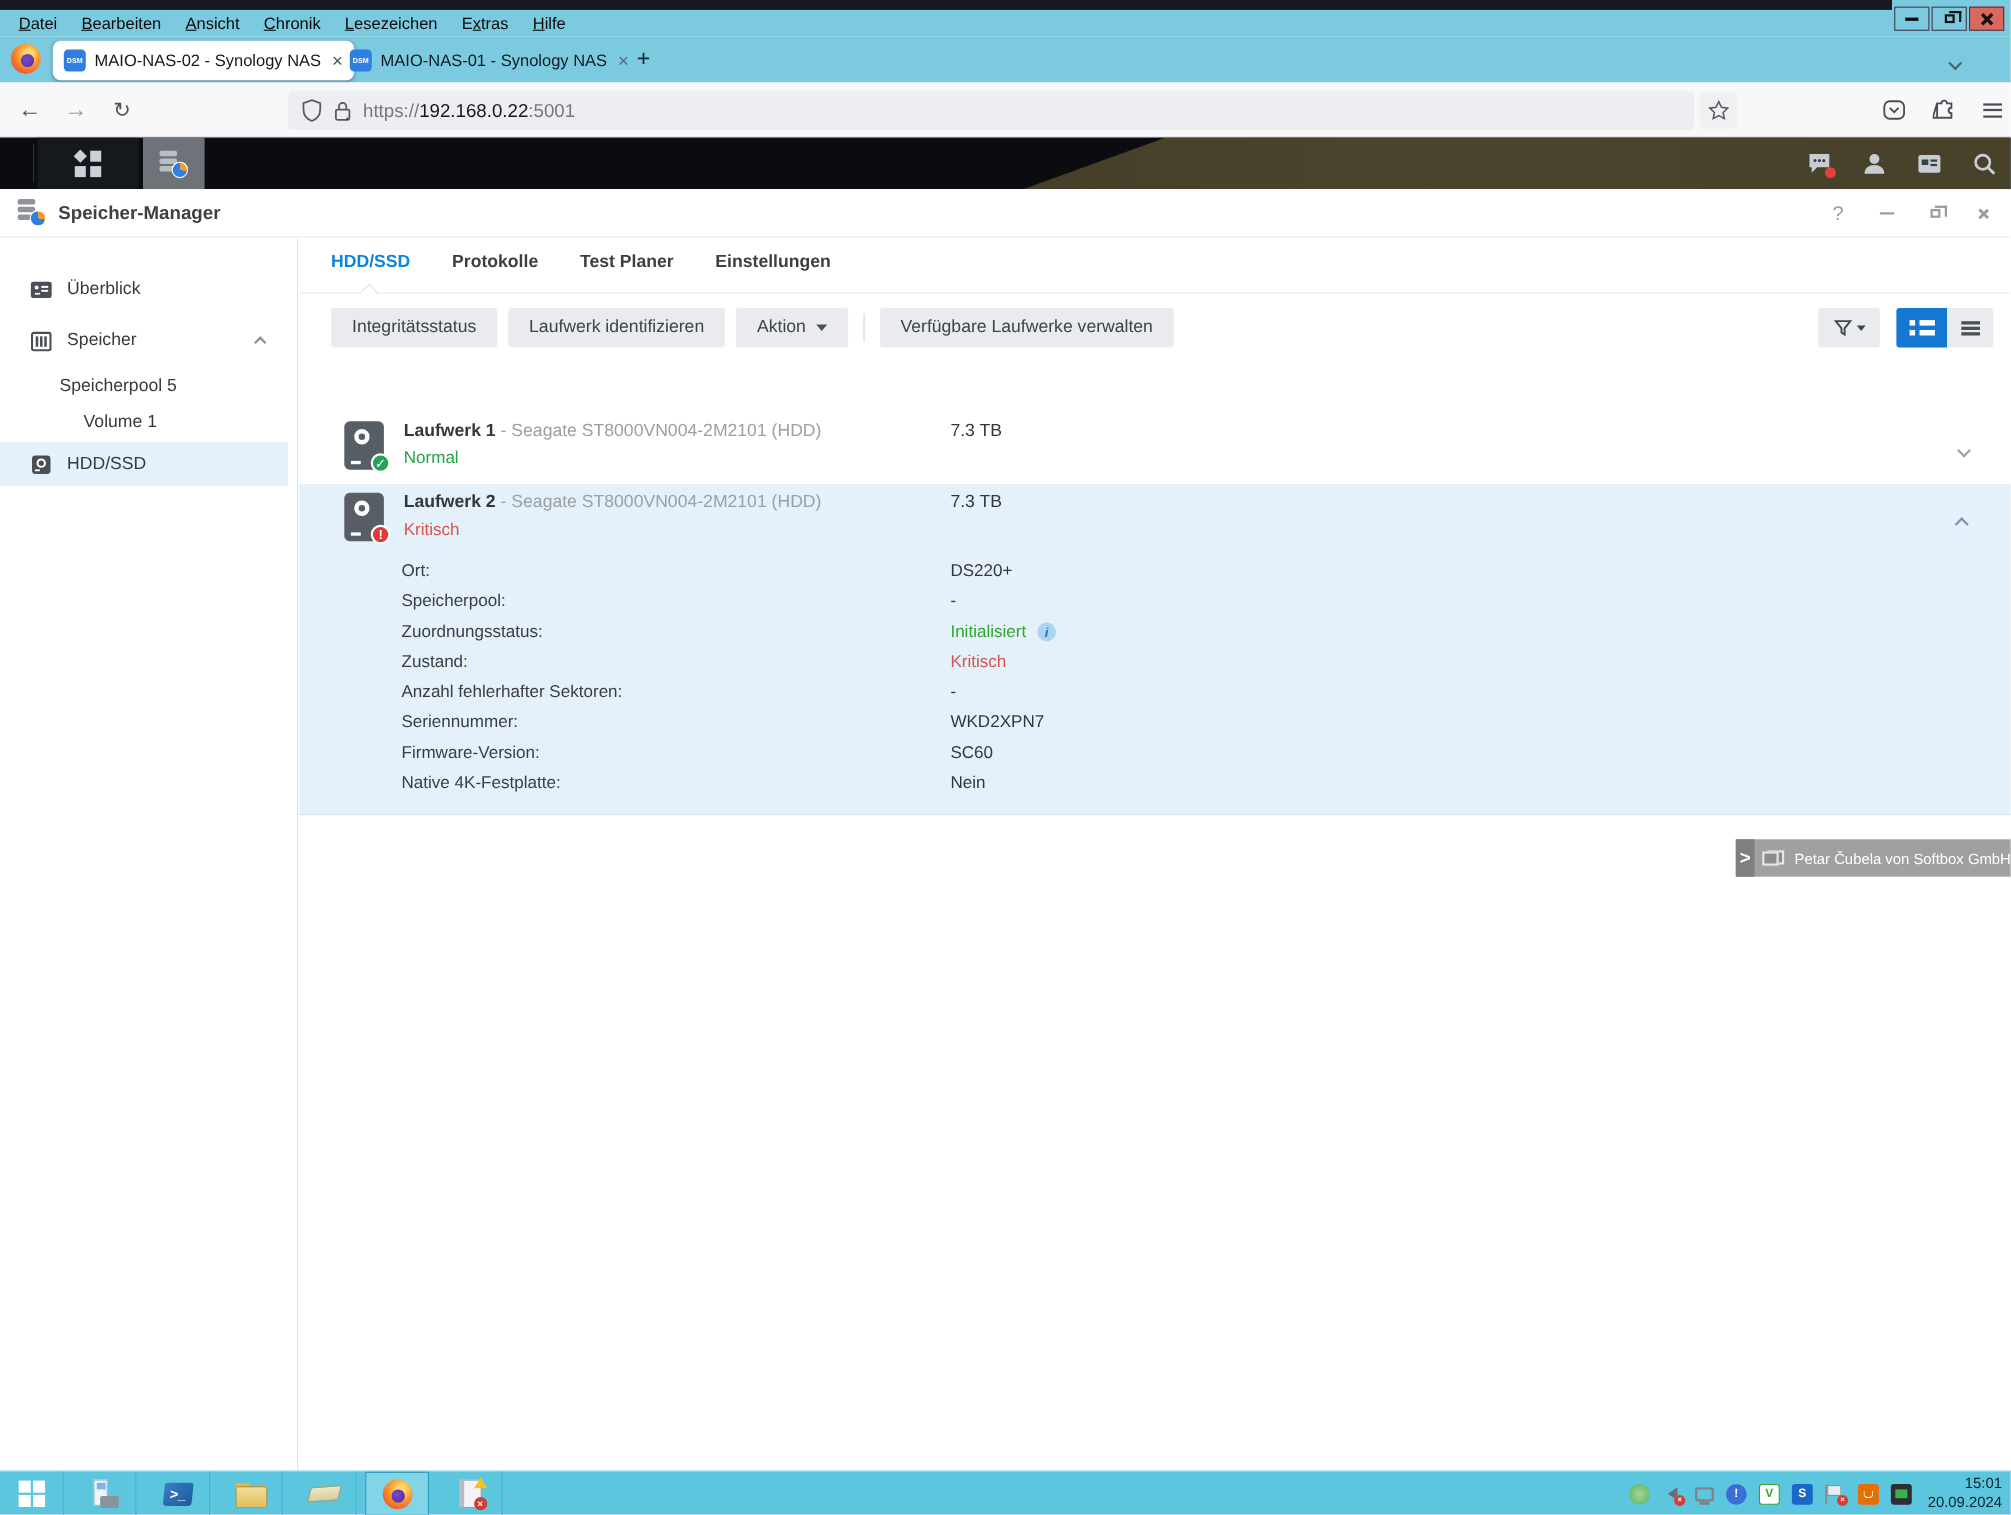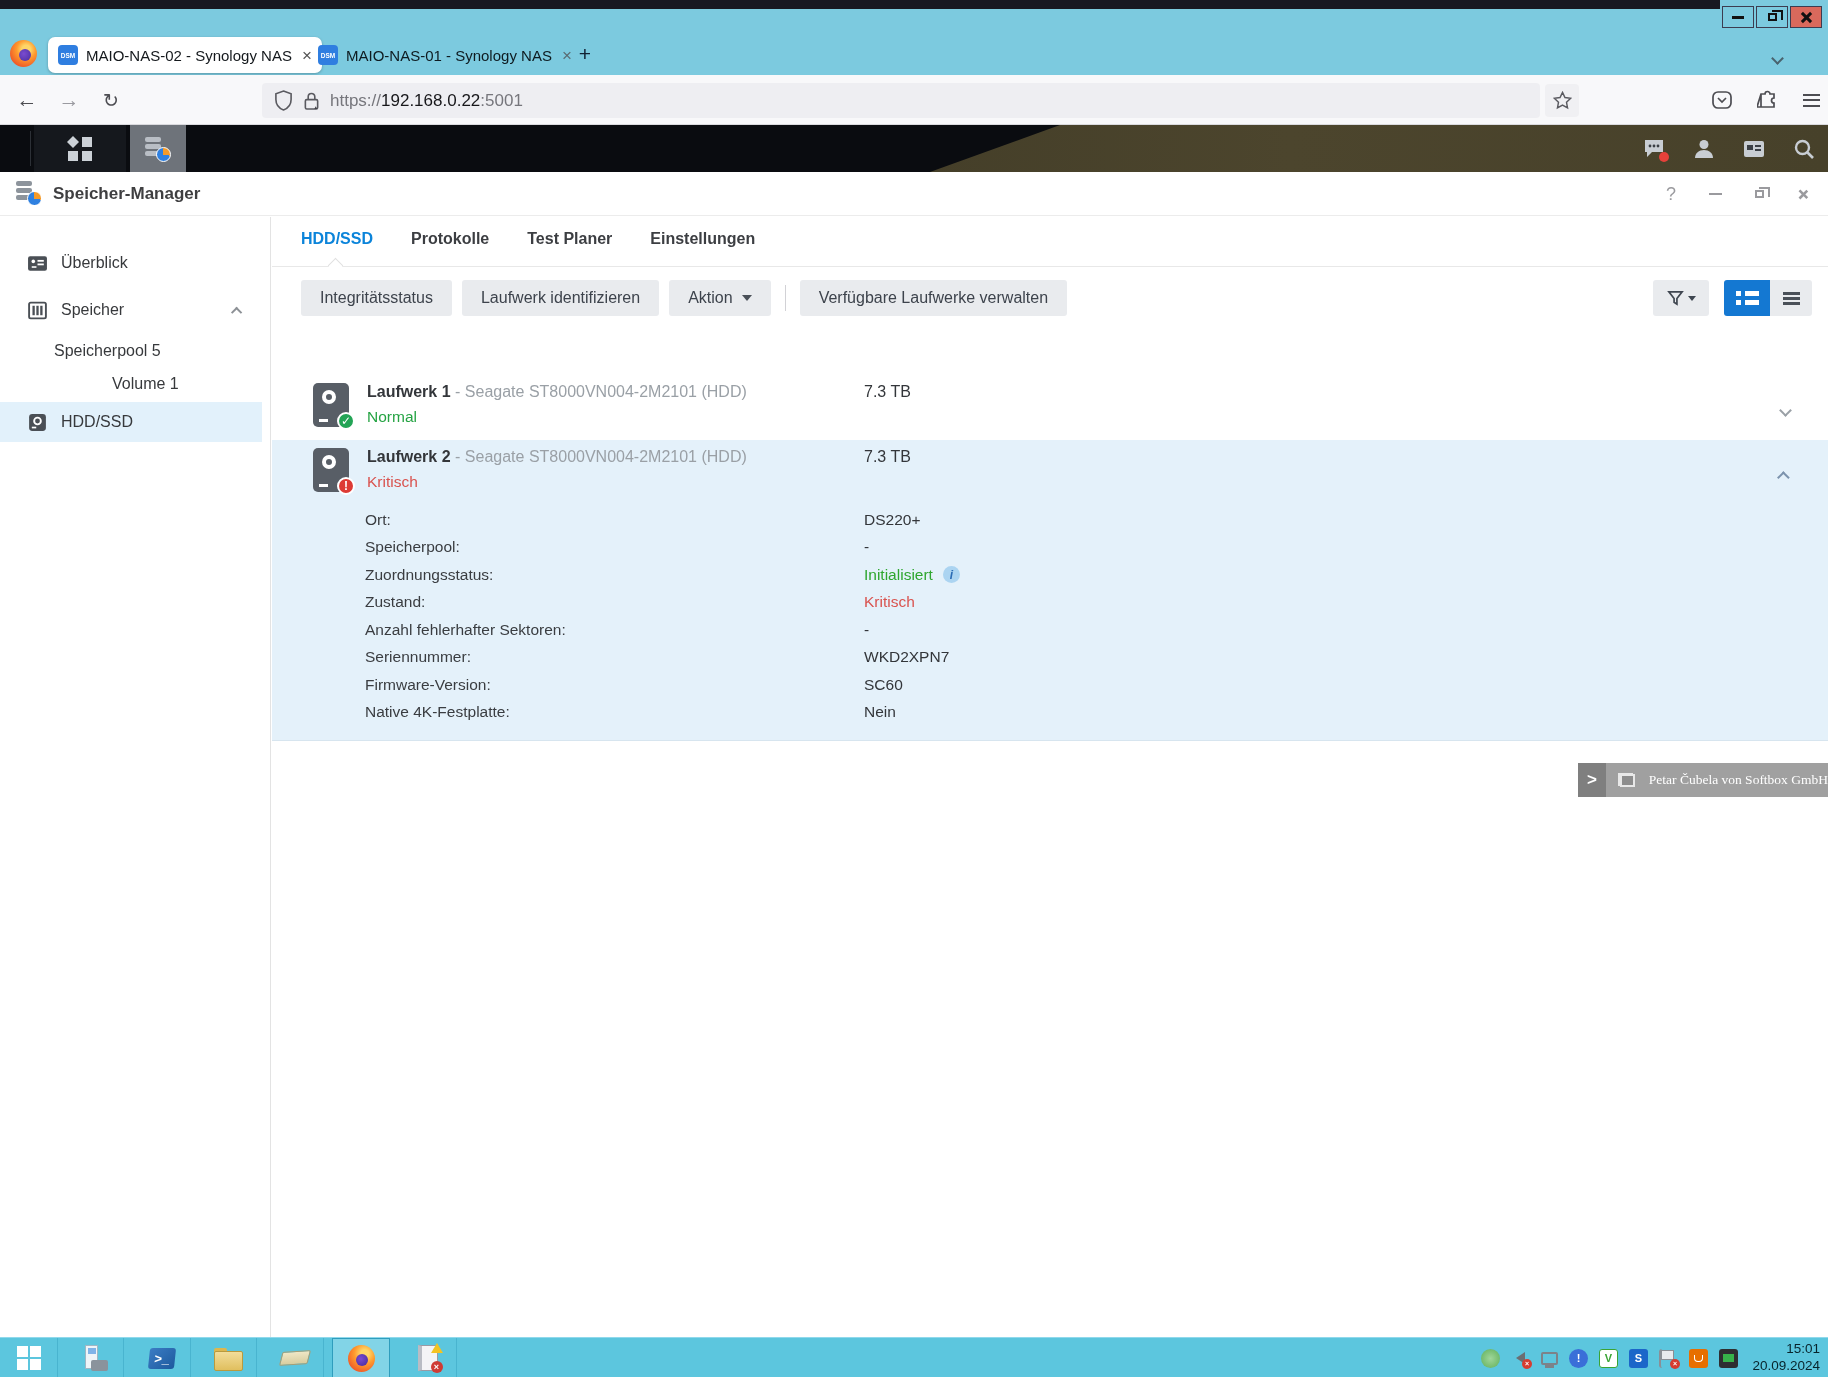--- a/index.html
+++ b/index.html
@@ -130,21 +130,21 @@
   .det-value.green { color:#2fa62f; }
   .det-value.red { color:#d9534f; }
   .info-i { width:17px; height:17px; border-radius:50%; background:#abd4f1; color:#2b6cb5; font-size:12px; font-weight:bold; font-style:italic; display:flex; align-items:center; justify-content:center; margin-left:10px; }
 
   
   .tv-overlay { position:absolute; left:1578px; top:763px; width:250px; height:34px; display:flex; align-items:center; background:#a0a0a0; }
   .tv-expand { width:30px; height:34px; background:#7f7f7f; color:#fff; font-size:17px; font-weight:bold; display:flex; align-items:center; justify-content:center; }
   .tv-screens { position:relative; width:18px; height:14px; margin:0 14px 0 12px; }
   .tv-screens::before { content:""; position:absolute; left:0; top:0; width:11px; height:9px; border:2px solid #e8e8e8; background:#8d8d8d; }
   .tv-screens::after { content:""; position:absolute; right:0; bottom:0; width:11px; height:9px; border:2px solid #e8e8e8; background:#8d8d8d; }
-  .tv-text { color:#fff; font-size:13.5px; white-space:nowrap;font-family:Liberation Serif, serif; }
+  .tv-text { color:#fff; font-size:13.5px; white-space:nowrap; }
 
   
   .taskbar { position:absolute; left:0; top:1337px; width:1828px; height:40px; background:#5cc6de; border-top:1px solid #90d9ec; }
   .tb-cell { position:absolute; top:0; width:58px; height:40px; display:flex; align-items:center; justify-content:center; border-right:1px solid #49b4cf; }
   .tb-cell.active { background:#82d4e7; border:1px solid #2f9dbd; }
   .win-flag { display:grid; grid-template-columns:11px 11px; grid-gap:2px; }
   .win-flag span { width:11px; height:11px; background:#fff; }
   .ico-srv { position:relative; width:26px; height:26px; }
   .ico-srv .tower { position:absolute; left:3px; top:0; width:13px; height:24px; background:#eef4f8; border:1px solid #9fb6c4; }
   .ico-srv .tower::before { content:""; position:absolute; left:2px; top:2px; width:8px; height:6px; background:#7fb3e8; }
@@ -178,20 +178,29 @@
   .tr.tv::after { content:""; width:11px; height:8px; background:#37b34a; }
   .clock { position:absolute; right:8px; top:2px; text-align:right; font-size:13.5px; color:#08242c; line-height:17px; }
 </style>
 </head>
 <body>
 
 <div class="screen">
 
   <div class="fx-menubar">
     <div class="fx-topstrip"></div>
+    <div class="fx-menu">
+      <span class="mi"><span class="ul">D</span>atei</span>
+      <span class="mi"><span class="ul">B</span>earbeiten</span>
+      <span class="mi"><span class="ul">A</span>nsicht</span>
+      <span class="mi"><span class="ul">C</span>hronik</span>
+      <span class="mi"><span class="ul">L</span>esezeichen</span>
+      <span class="mi">E<span class="ul">x</span>tras</span>
+      <span class="mi"><span class="ul">H</span>ilfe</span>
+    </div>
     <div class="win-controls">
       <div class="wc">
           <span class="bar-min"></span>
         </div>
       <div class="wc">
           <span class="glyph-restore"></span>
         </div>
       <div class="wc close">
           <span class="glyph-x"></span>
         </div>
@@ -344,21 +353,21 @@
               <rect x="10" y="6.6" width="6" height="1.7" fill="#fff"></rect>
               <rect x="10" y="10" width="6" height="1.7" fill="#fff"></rect>
               <rect x="4.5" y="12.6" width="4.5" height="1.5" fill="#fff"></rect>
             </svg>
         </span>
         <span>Überblick</span>
       </div>
       <div class="side-item" style="top:118px; height:31px; padding-left:54px;">
         <span>Speicherpool 5</span>
       </div>
-      <div class="side-item" style="top:151px; height:31px; padding-left:112px;">
+      <div class="side-item" style="top:151px; height:31px; padding-left:76px;">
         <span>Volume 1</span>
       </div>
       <div class="side-item sel" style="top:185px;">
         <span class="sic">
           <svg width="21" height="21" viewBox="0 0 20 20">
               <rect x="2" y="2" width="16" height="16" rx="3" fill="#4a4f55"></rect>
               <circle cx="10" cy="8.6" r="3.2" fill="none" stroke="#fff" stroke-width="1.8"></circle>
               <rect x="4.6" y="14" width="4.2" height="1.6" fill="#fff"></rect>
             </svg>
         </span>

